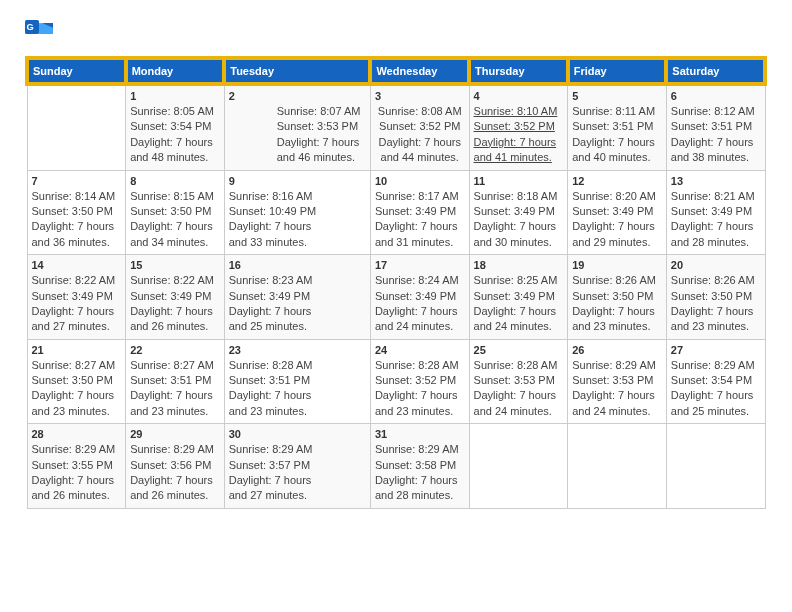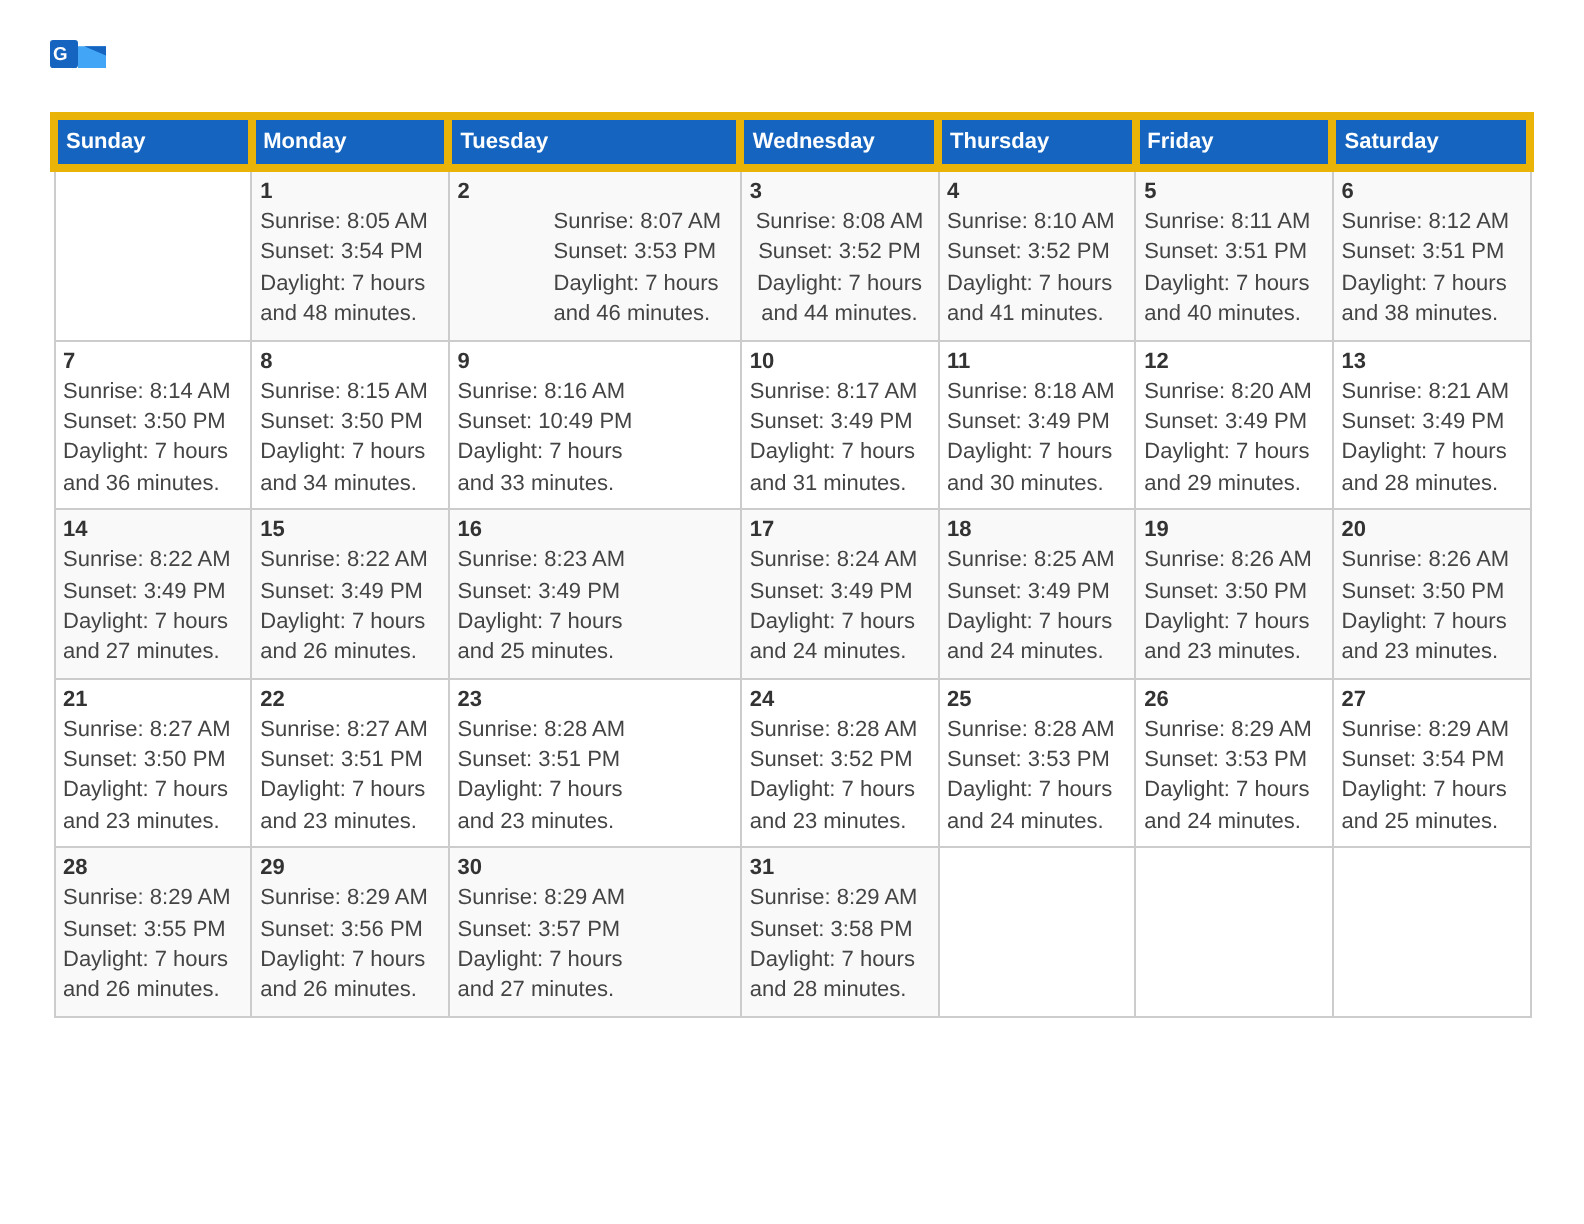--- a/index.html
+++ b/index.html
@@ -146,21 +146,21 @@
           </td>
           <td>
             <span class="day-number">3</span>
             <div class="day-info" style="white-space: pre-line; text-align: center;">Sunrise: 8:08 AM
 Sunset: 3:52 PM
 Daylight: 7 hours
 and 44 minutes.</div>
           </td>
           <td>
             <span class="day-number">4</span>
-            <div class="day-info" style="white-space: pre-line;">Sunrise: 8:10 AM
+            <div class="day-info" style="white-space: pre-line; text-decoration: underline;">Sunrise: 8:10 AM
 Sunset: 3:52 PM
 Daylight: 7 hours
 and 41 minutes.</div>
           </td>
           <td>
             <span class="day-number">5</span>
             <div class="day-info" style="white-space: pre-line;">Sunrise: 8:11 AM
 Sunset: 3:51 PM
 Daylight: 7 hours
 and 40 minutes.</div>

